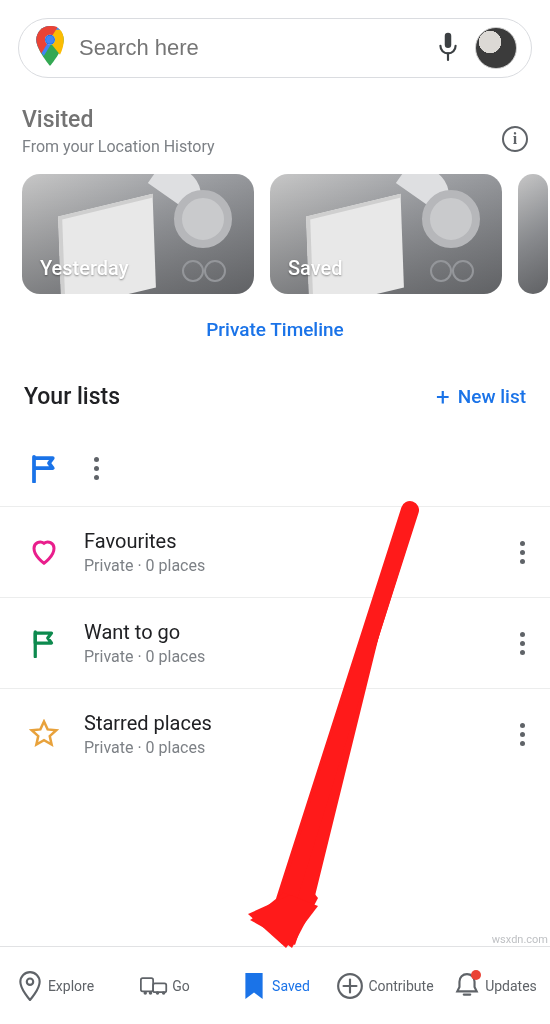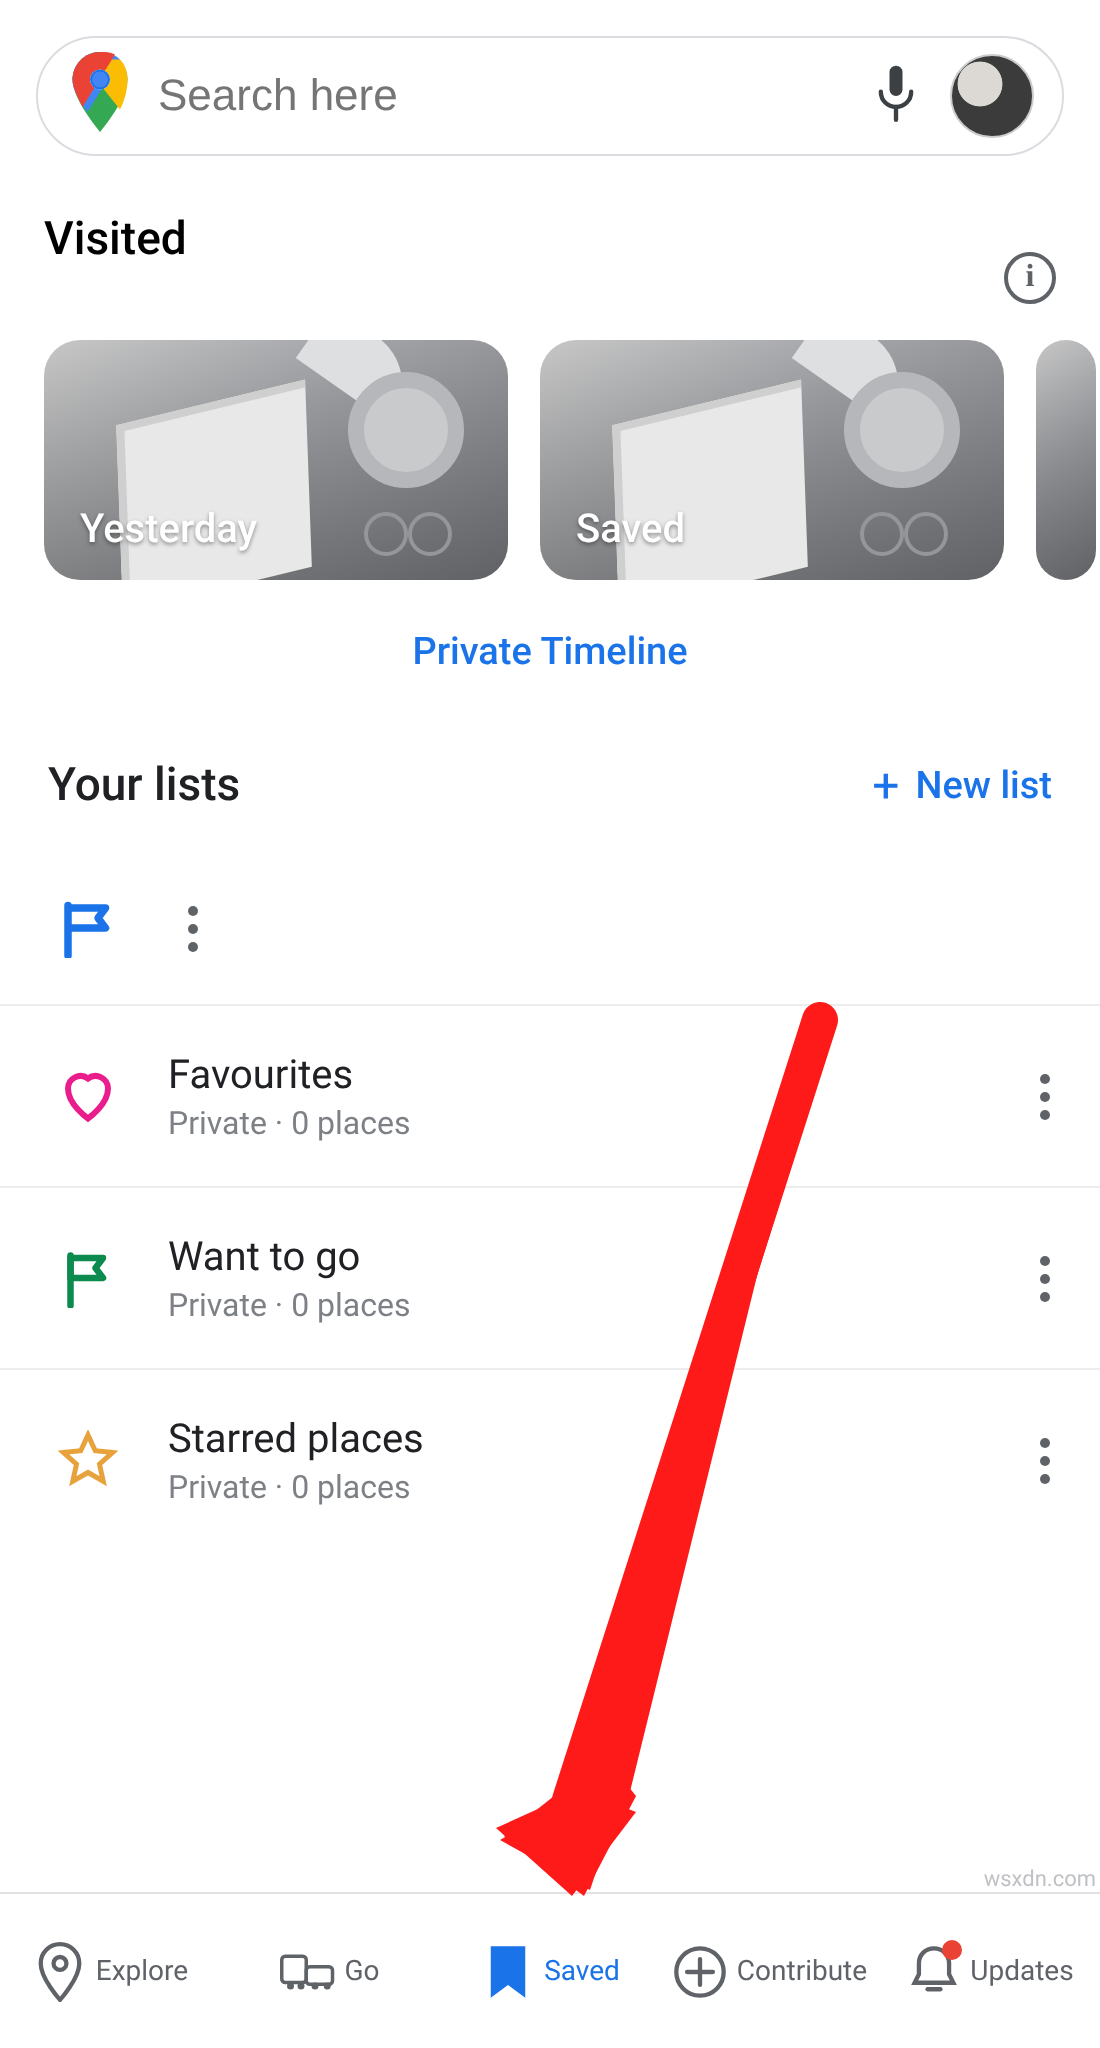--- a/index.html
+++ b/index.html
@@ -33,21 +33,21 @@
   .mic-icon { width: 26px; height: 36px; }
   .avatar {
     width: 42px; height: 42px;
     border-radius: 50%;
     background: radial-gradient(circle at 35% 35%, #dcd9d5 0 30%, #3b3b3b 31% 100%);
     border: 1px solid #ccc;
   }
   
   .visited { padding: 28px 22px 0 22px; }
   .visited-head { display:flex; align-items:flex-start; justify-content:space-between; }
-  .visited-title { font-size: 23px; font-weight: 500; color:#000000; }
+  .visited-title { font-size: 23px; font-weight: 500; color:#737373; }
   .visited-sub { font-size: 16px; color:#7d8186; margin-top:4px; }
   .info-circle {
     width:26px; height:26px; border:2px solid #5f6368; border-radius:50%;
     display:flex; align-items:center; justify-content:center;
     font-weight:bold; color:#5f6368; font-size:16px; font-family: Georgia, serif;
     margin-top:20px;
   }
   .card-row {
     display:flex; gap:16px;
     margin:18px 0 0 0;
@@ -170,20 +170,21 @@
       <line x1="12" y1="21" x2="12" y2="27" stroke="#3c4043" stroke-width="2" stroke-linecap="round"></line>
     </svg>
   </span>
   <div class="avatar"></div>
 </div>
 
 <div class="visited">
   <div class="visited-head">
     <div>
       <div class="visited-title">Visited</div>
+      <div class="visited-sub">From your Location History</div>
     </div>
     <div class="info-circle">i</div>
   </div>
 </div>
 
 <div class="card-row">
   <div class="visit-card">
     <div class="shoe"></div>
       <div class="bag"></div>
       <div class="disc"></div>

